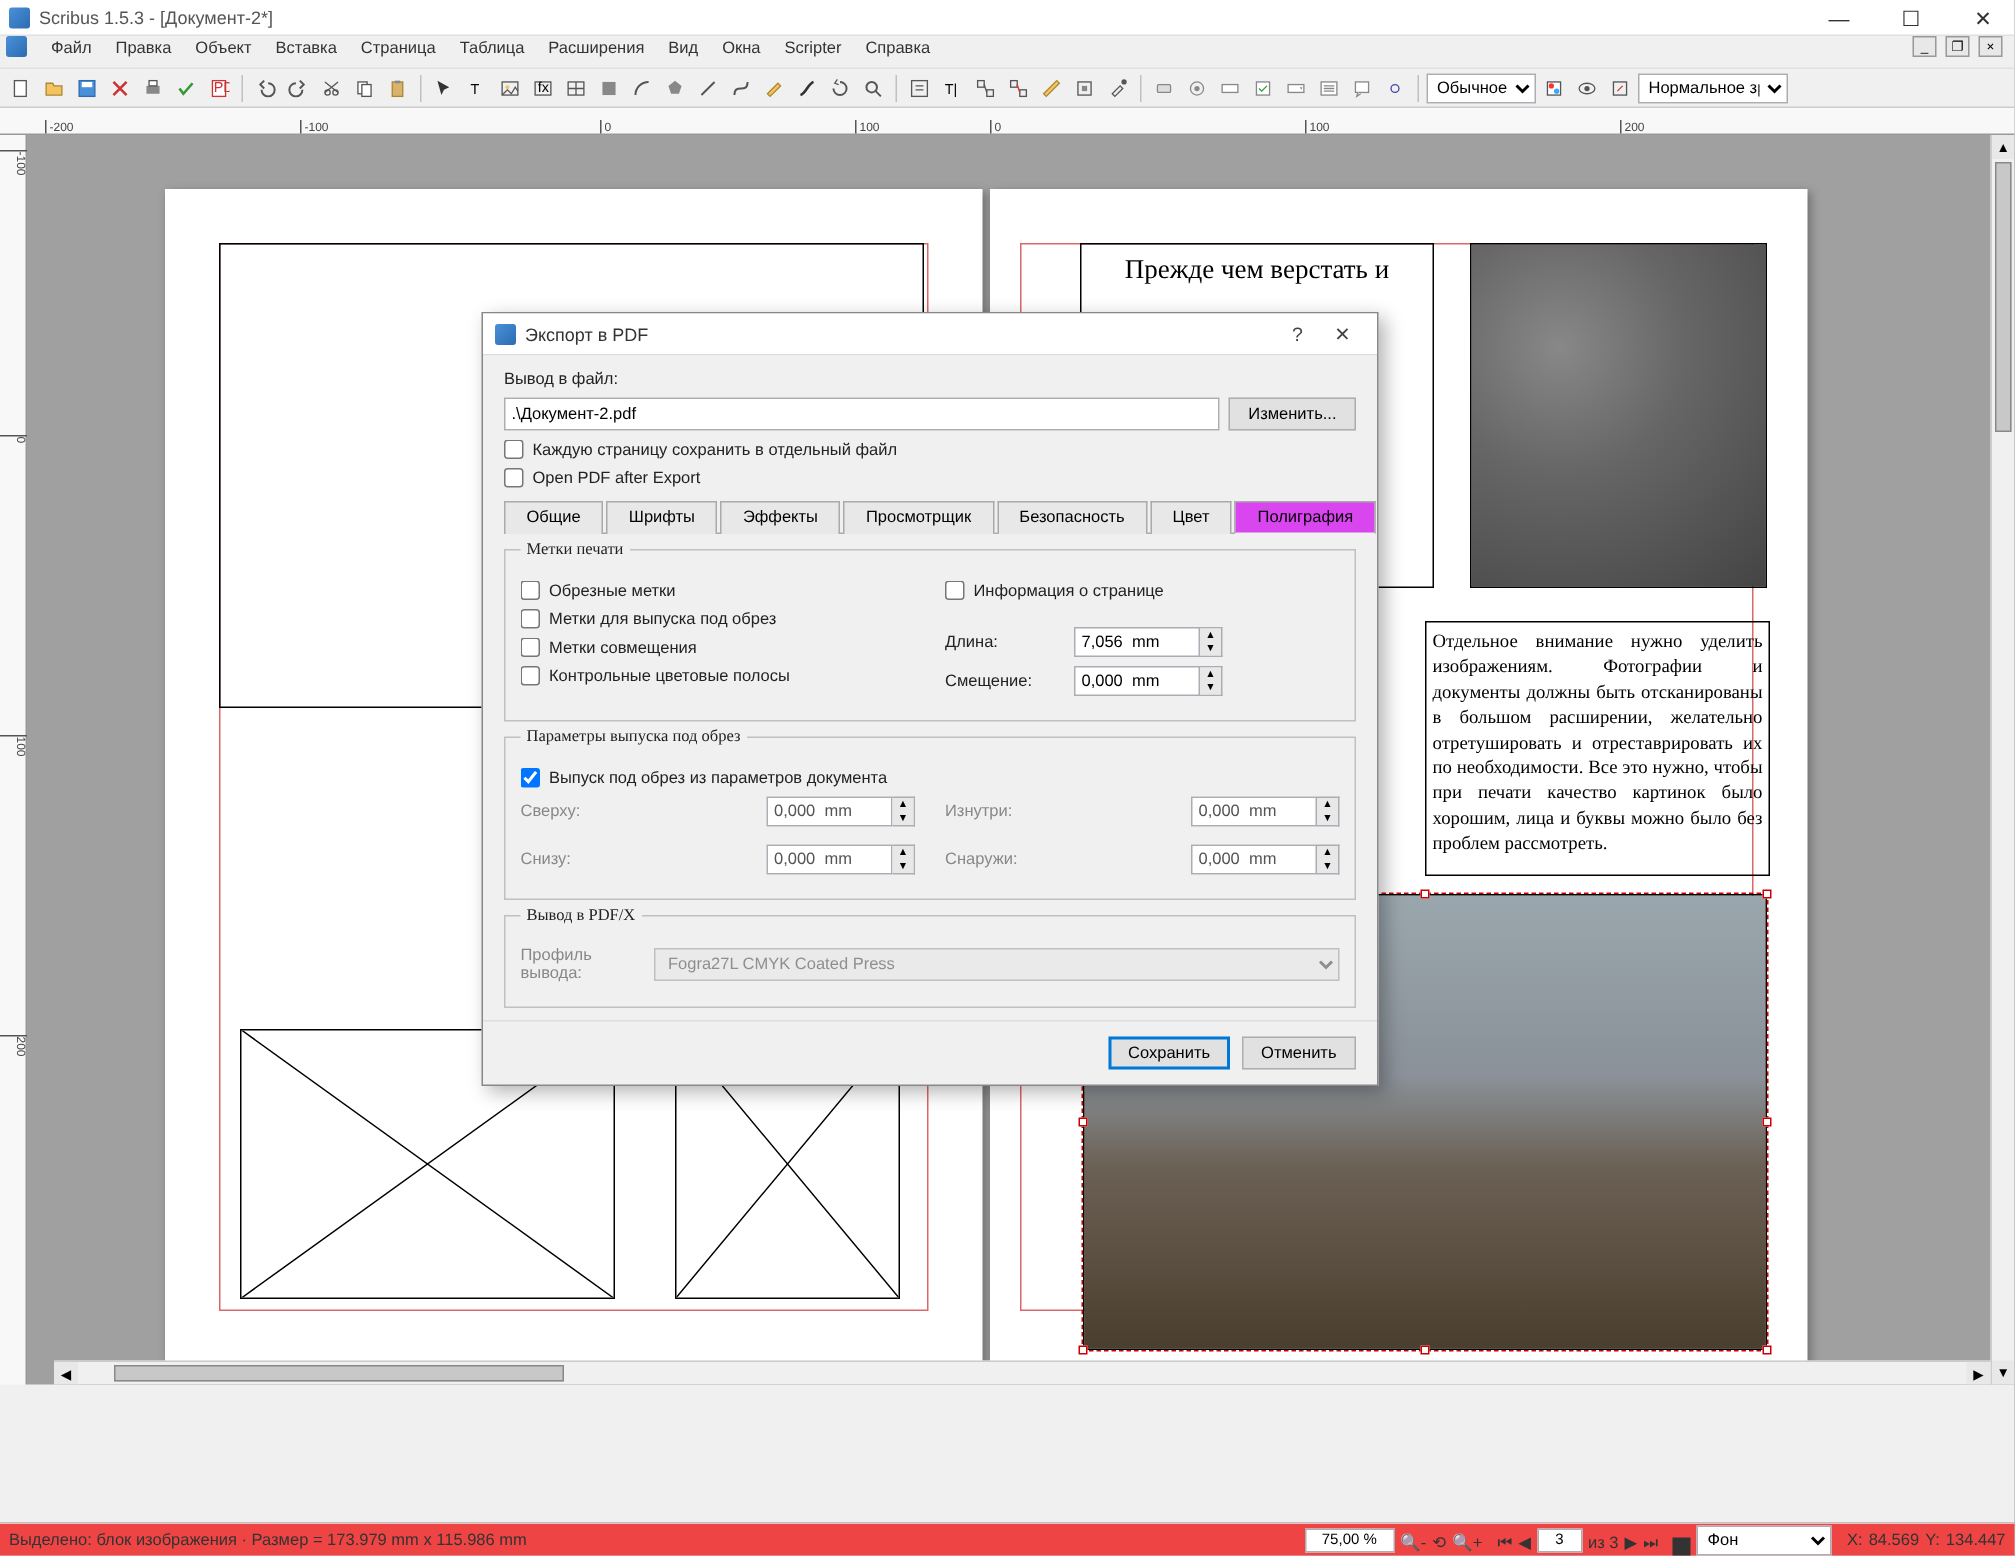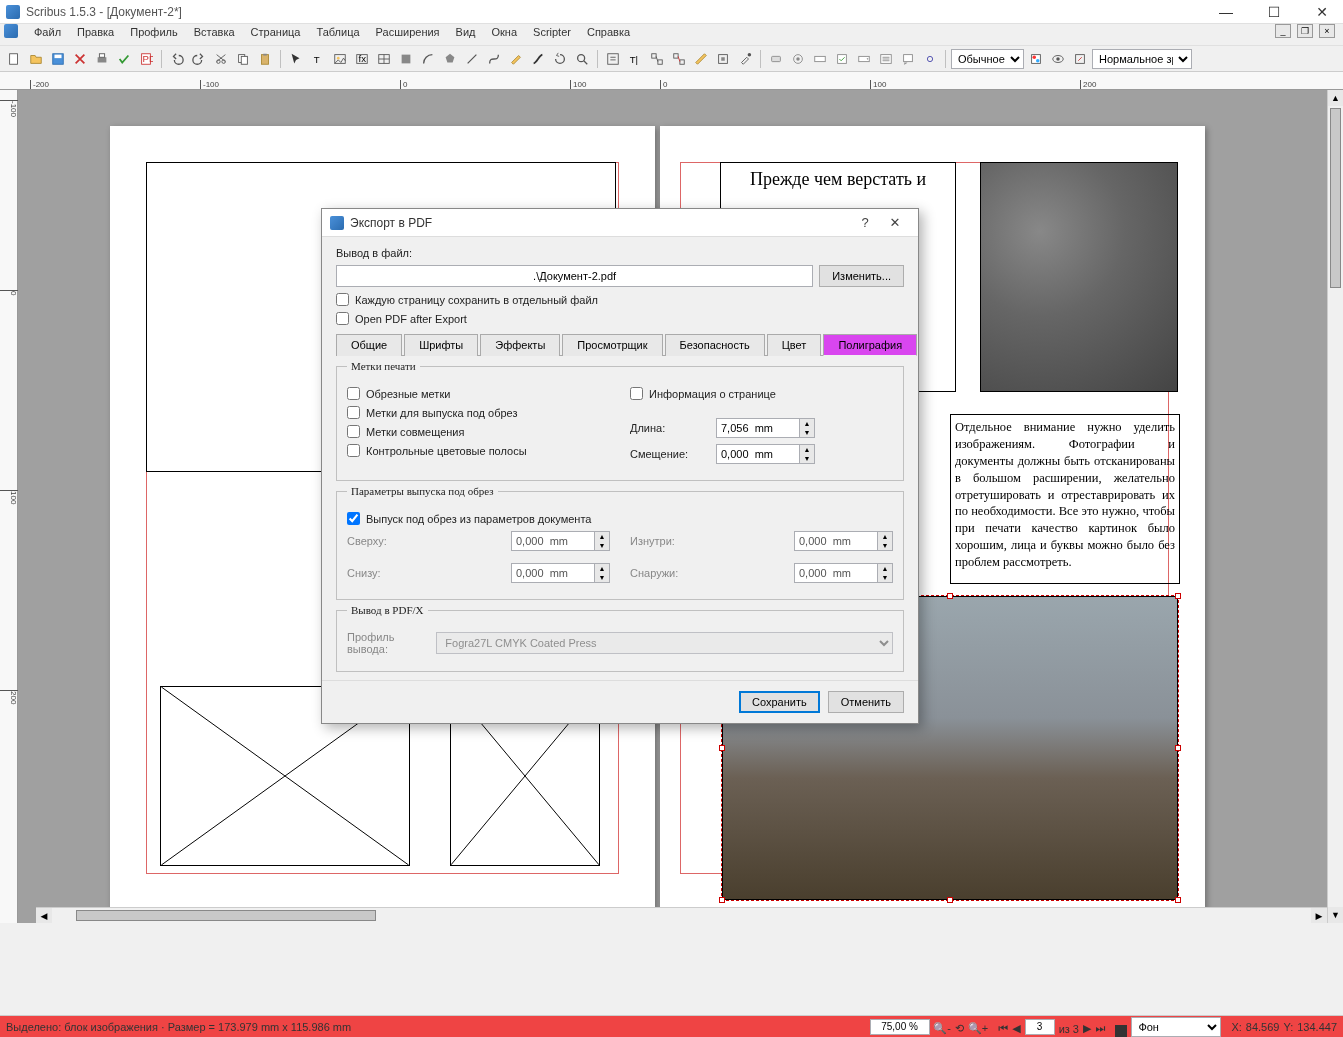--- a/index.html
+++ b/index.html
@@ -46,21 +46,21 @@
 
 
 .dialog { position: absolute; left: 321px; top: 208px; width: 598px; background: #f0f0f0; border: 1px solid #888; box-shadow: 4px 4px 12px rgba(0,0,0,0.3); }
 .dlg-title { height: 28px; display: flex; align-items: center; padding: 0 8px; background: #fff; border-bottom: 1px solid #ddd; }
 .dlg-icon { width: 14px; height: 14px; background: linear-gradient(135deg,#4a90d9,#2b6cb0); border-radius: 2px; margin-right: 6px; }
 .dlg-title-text { flex: 1; color: #333; font-size: 12px; }
 .dlg-help, .dlg-close { width: 30px; height: 20px; display: flex; align-items: center; justify-content: center; cursor: pointer; color: #444; font-size: 13px; }
 .dlg-body { padding: 10px 14px 8px 14px; }
 .lbl { color: #222; font-size: 11px; }
 .row { display: flex; align-items: center; margin-bottom: 6px; gap: 6px; }
-.text-input { height: 22px; border: 1px solid #abadb3; background: #fff; padding: 0 4px; font-size: 11px; text-align: center; }
+.text-input { height: 22px; border: 1px solid #abadb3; background: #fff; padding: 0 4px; font-size: 11px; }
 .btn { height: 22px; border: 1px solid #adadad; background: #e1e1e1; padding: 0 12px; cursor: pointer; font-size: 11px; }
 .btn.primary { border: 2px solid #0078d7; padding: 0 11px; }
 .chk { width: 13px; height: 13px; }
 .tabs { display: flex; border-bottom: 1px solid #aaa; margin-top: 8px; }
 .tab { padding: 4px 14px; border: 1px solid #aaa; border-bottom: none; background: #e8e8e8; cursor: pointer; margin-right: 2px; position: relative; top: 1px; }
 .tab.active { background: #d946ef; border-bottom: 1px solid #f0f0f0; }
 .fieldset { border: 1px solid #c0c0c0; margin-top: 10px; padding: 8px 10px 10px 10px; }
 .fieldset .legend { position: relative; top: -15px; background: #f0f0f0; padding: 0 4px; display: inline-block; margin-bottom: -8px; font-family: Liberation Serif, serif; }
 .grid2 { display: grid; grid-template-columns: 1fr 1fr; column-gap: 20px; row-gap: 6px; }
 .spin { display: flex; align-items: center; }
@@ -88,21 +88,21 @@
     <div class="win-btn">—</div>
     <div class="win-btn">☐</div>
     <div class="win-btn">✕</div>
   </div>
 </div>
 
 <div class="menubar">
   <div class="sm-icon"></div>
   <div class="menu-item">Файл</div>
   <div class="menu-item">Правка</div>
-  <div class="menu-item">Профиль</div>
+  <div class="menu-item">Объект</div>
   <div class="menu-item">Вставка</div>
   <div class="menu-item">Страница</div>
   <div class="menu-item">Таблица</div>
   <div class="menu-item">Расширения</div>
   <div class="menu-item">Вид</div>
   <div class="menu-item">Окна</div>
   <div class="menu-item">Scripter</div>
   <div class="menu-item">Справка</div>
   <div class="mdi-controls">
     <div class="mdi-btn">_</div>

